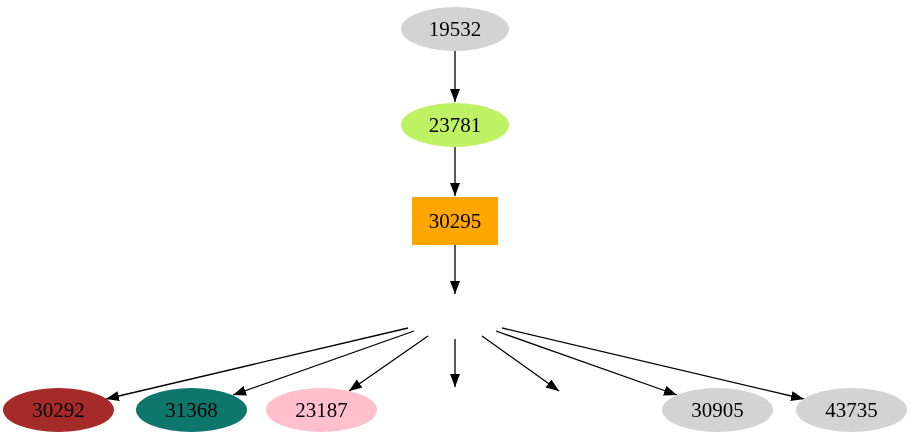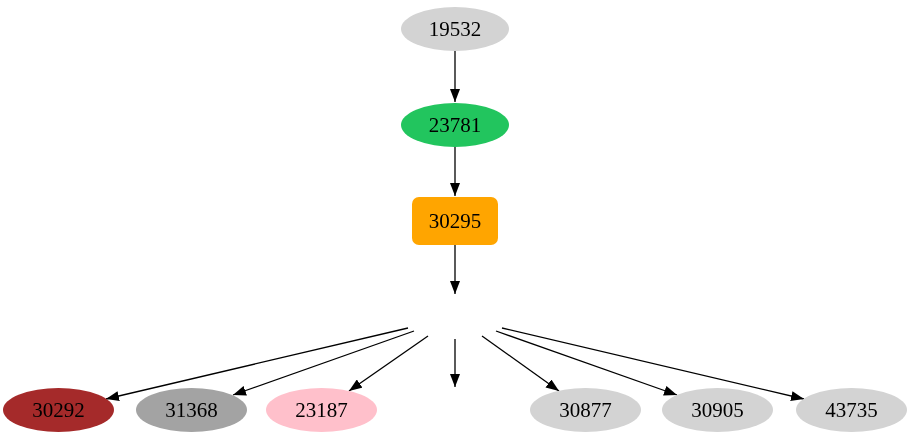--- a/index.html
+++ b/index.html
@@ -31,21 +31,21 @@
     position: absolute;
     display: flex;
     align-items: center;
     justify-content: center;
     font-size: 21px;
     color: #000000;
     box-sizing: border-box;
     white-space: nowrap;
   }
   .ellipse { border-radius: 50%; }
-  .box { border-radius: 7px; }
+  .box { border-radius: 0; }
 </style>
 </head>
 <body>
 
 <div class="canvas">
 
   <svg class="edges" viewBox="0 0 910 443" xmlns="http://www.w3.org/2000/svg">
     <defs>
       <marker id="arrow" markerUnits="userSpaceOnUse" markerWidth="13" markerHeight="10" refX="13" refY="5" orient="auto">
         <path d="M0,0 L13,5 L0,10 z" fill="#000000"></path>
@@ -58,31 +58,30 @@
     <line x1="414" y1="331" x2="233" y2="395" marker-end="url(#arrow)"></line>
     <line x1="428" y1="336" x2="349" y2="391" marker-end="url(#arrow)"></line>
     <line x1="455" y1="339" x2="455" y2="387" marker-end="url(#arrow)"></line>
     <line x1="482" y1="336" x2="559" y2="391" marker-end="url(#arrow)"></line>
     <line x1="496" y1="331" x2="677" y2="395" marker-end="url(#arrow)"></line>
     <line x1="502" y1="328" x2="804" y2="399" marker-end="url(#arrow)"></line>
   </svg>
 
   <div class="node ellipse" style="left: 401px; top: 7px; width: 108px; height: 44px; background-color: rgb(211, 211, 211);">19532</div>
 
-  <div class="node ellipse" style="left: 401px; top: 103px; width: 108px; height: 44px; background-color: #22c55e;">23781</div>
+  <div class="node ellipse" style="left: 401px; top: 103px; width: 108px; height: 44px; background-color: #bef264;">23781</div>
 
   <div class="node box" style="left: 412px; top: 197px; width: 86px; height: 48px; background-color: rgb(255, 165, 0);">30295</div>
 
 
   <div class="node ellipse" style="left: 3px; top: 388px; width: 111px; height: 44px; background-color: rgb(165, 42, 42);">30292</div>
 
-  <div class="node ellipse" style="left: 136px; top: 388px; width: 111px; height: 44px; background-color: #a3a3a3;">31368</div>
+  <div class="node ellipse" style="left: 136px; top: 388px; width: 111px; height: 44px; background-color: #0f766e;">31368</div>
 
   <div class="node ellipse" style="left: 266px; top: 388px; width: 111px; height: 44px; background-color: rgb(255, 192, 203);">23187</div>
 
 
-  <div class="node ellipse" style="left: 530px; top: 388px; width: 111px; height: 44px; background-color: rgb(211, 211, 211);">30877</div>
 
   <div class="node ellipse" style="left: 662px; top: 388px; width: 111px; height: 44px; background-color: rgb(211, 211, 211);">30905</div>
 
   <div class="node ellipse" style="left: 796px; top: 388px; width: 111px; height: 44px; background-color: rgb(211, 211, 211);">43735</div>
 
 </div>
 
 </body></html>

